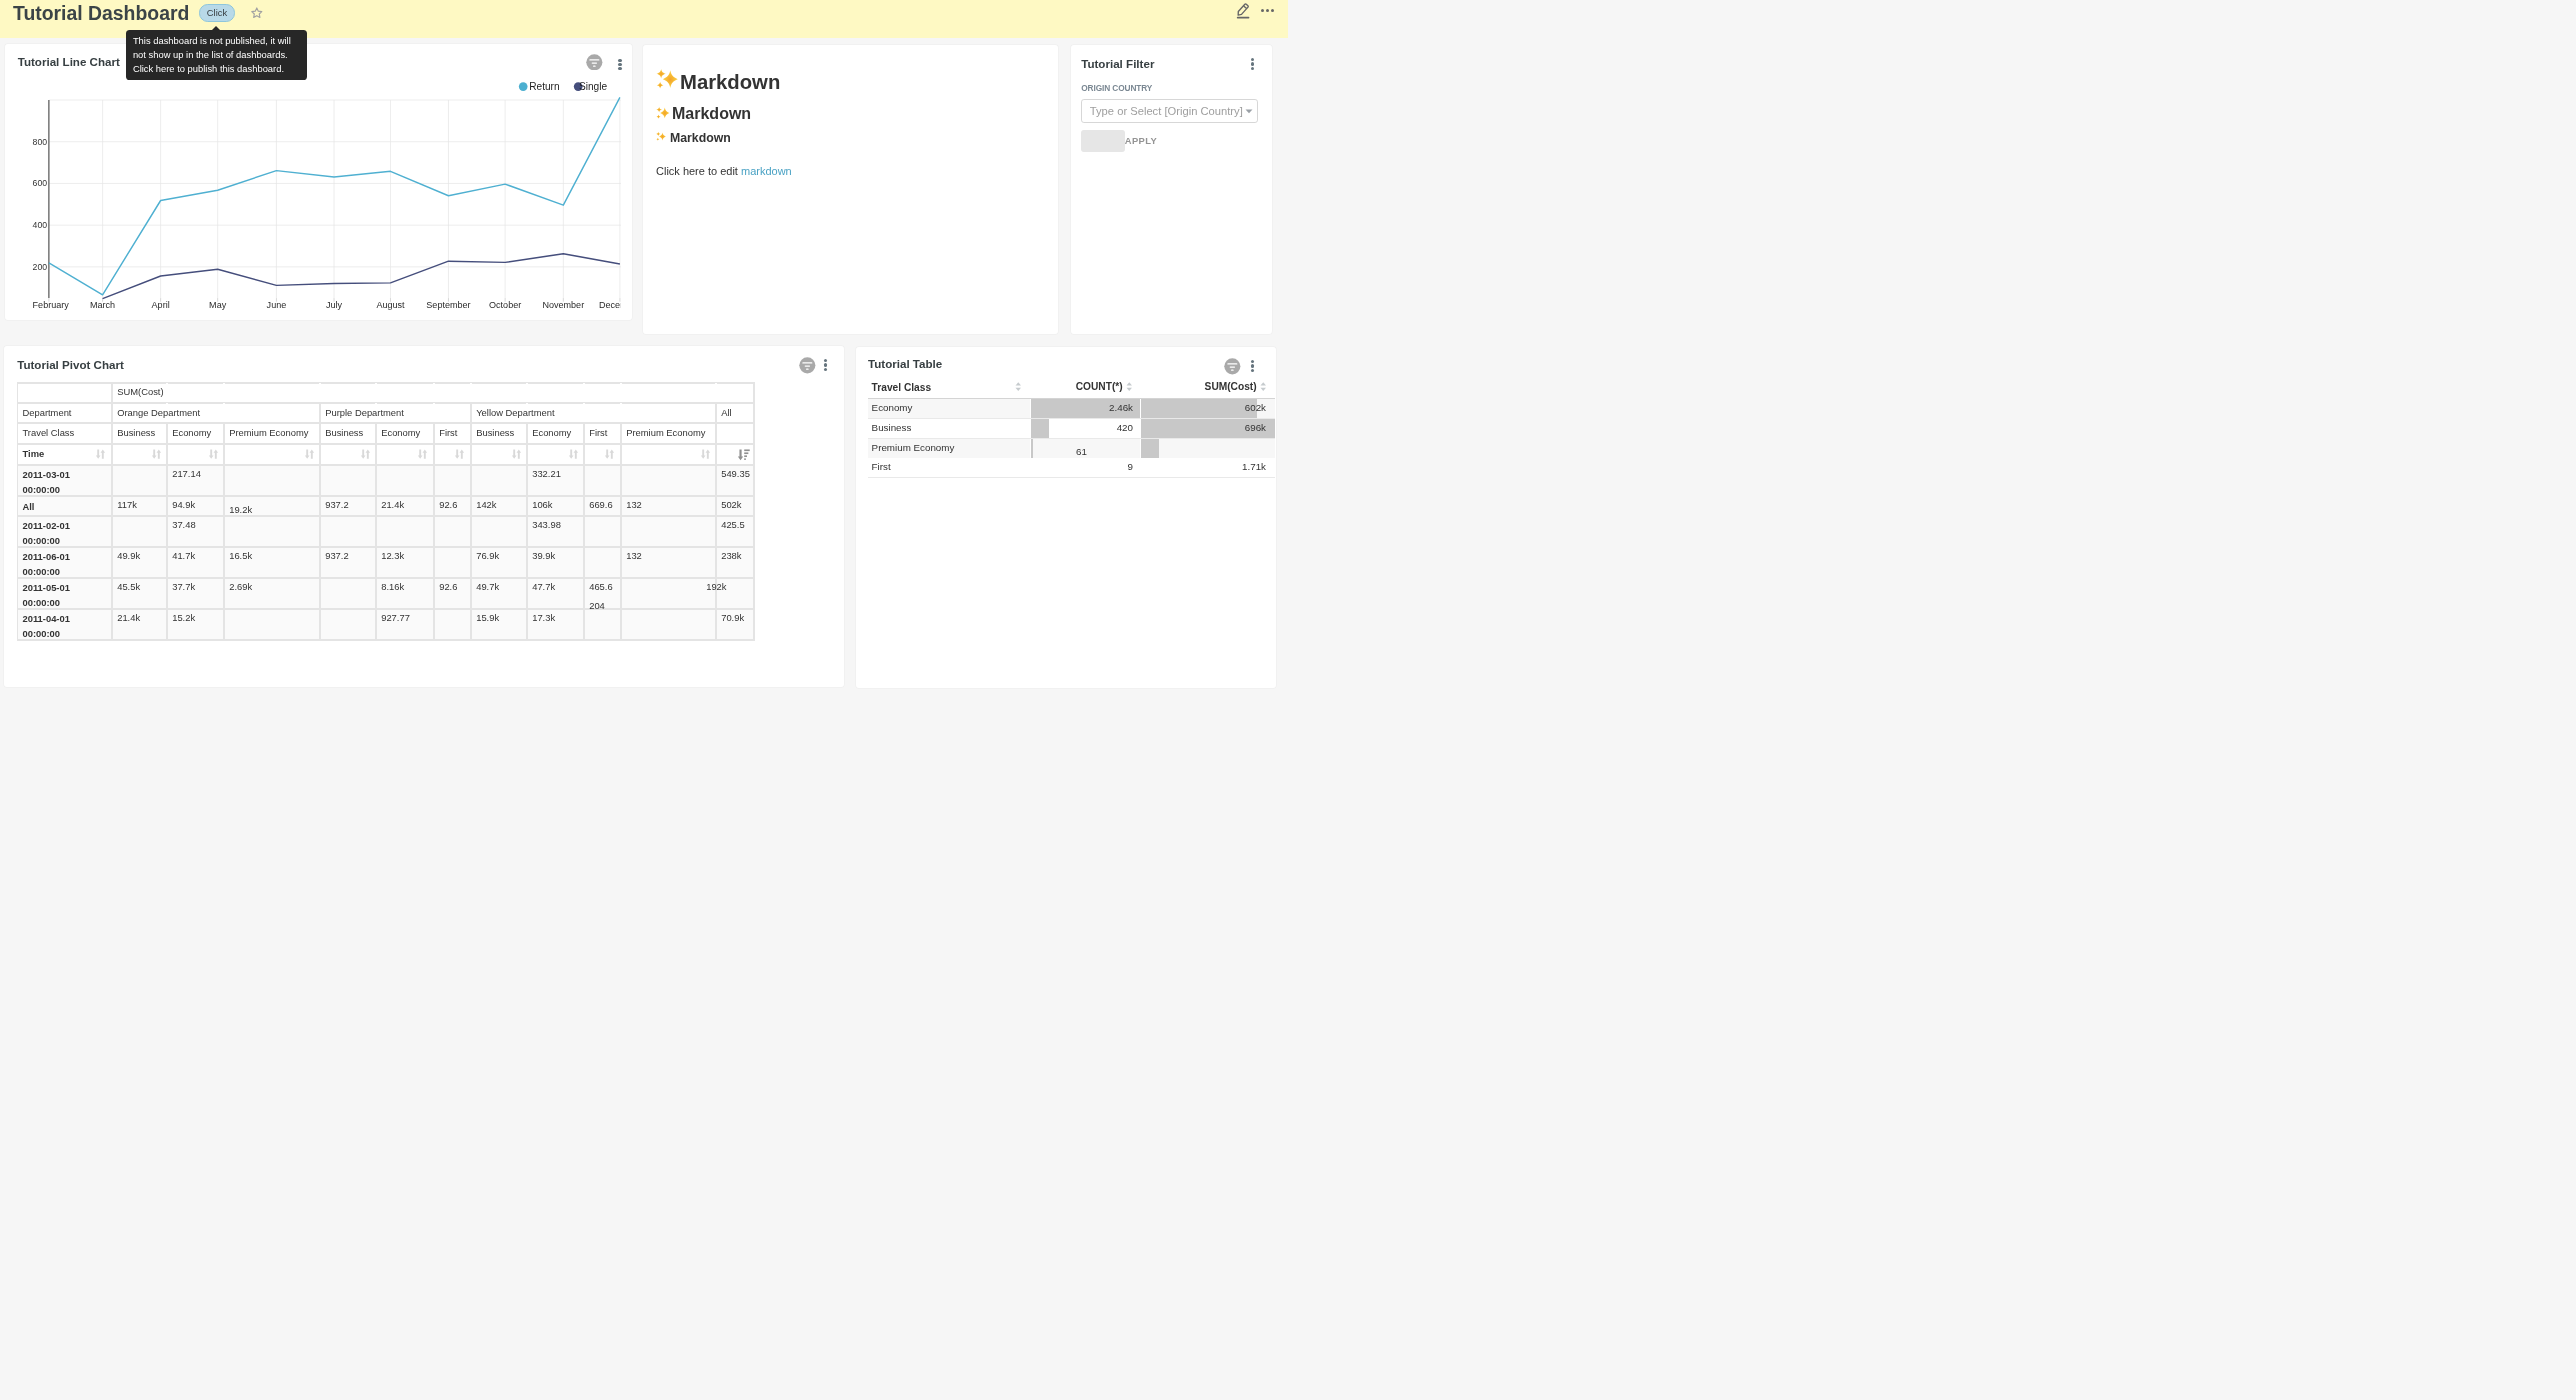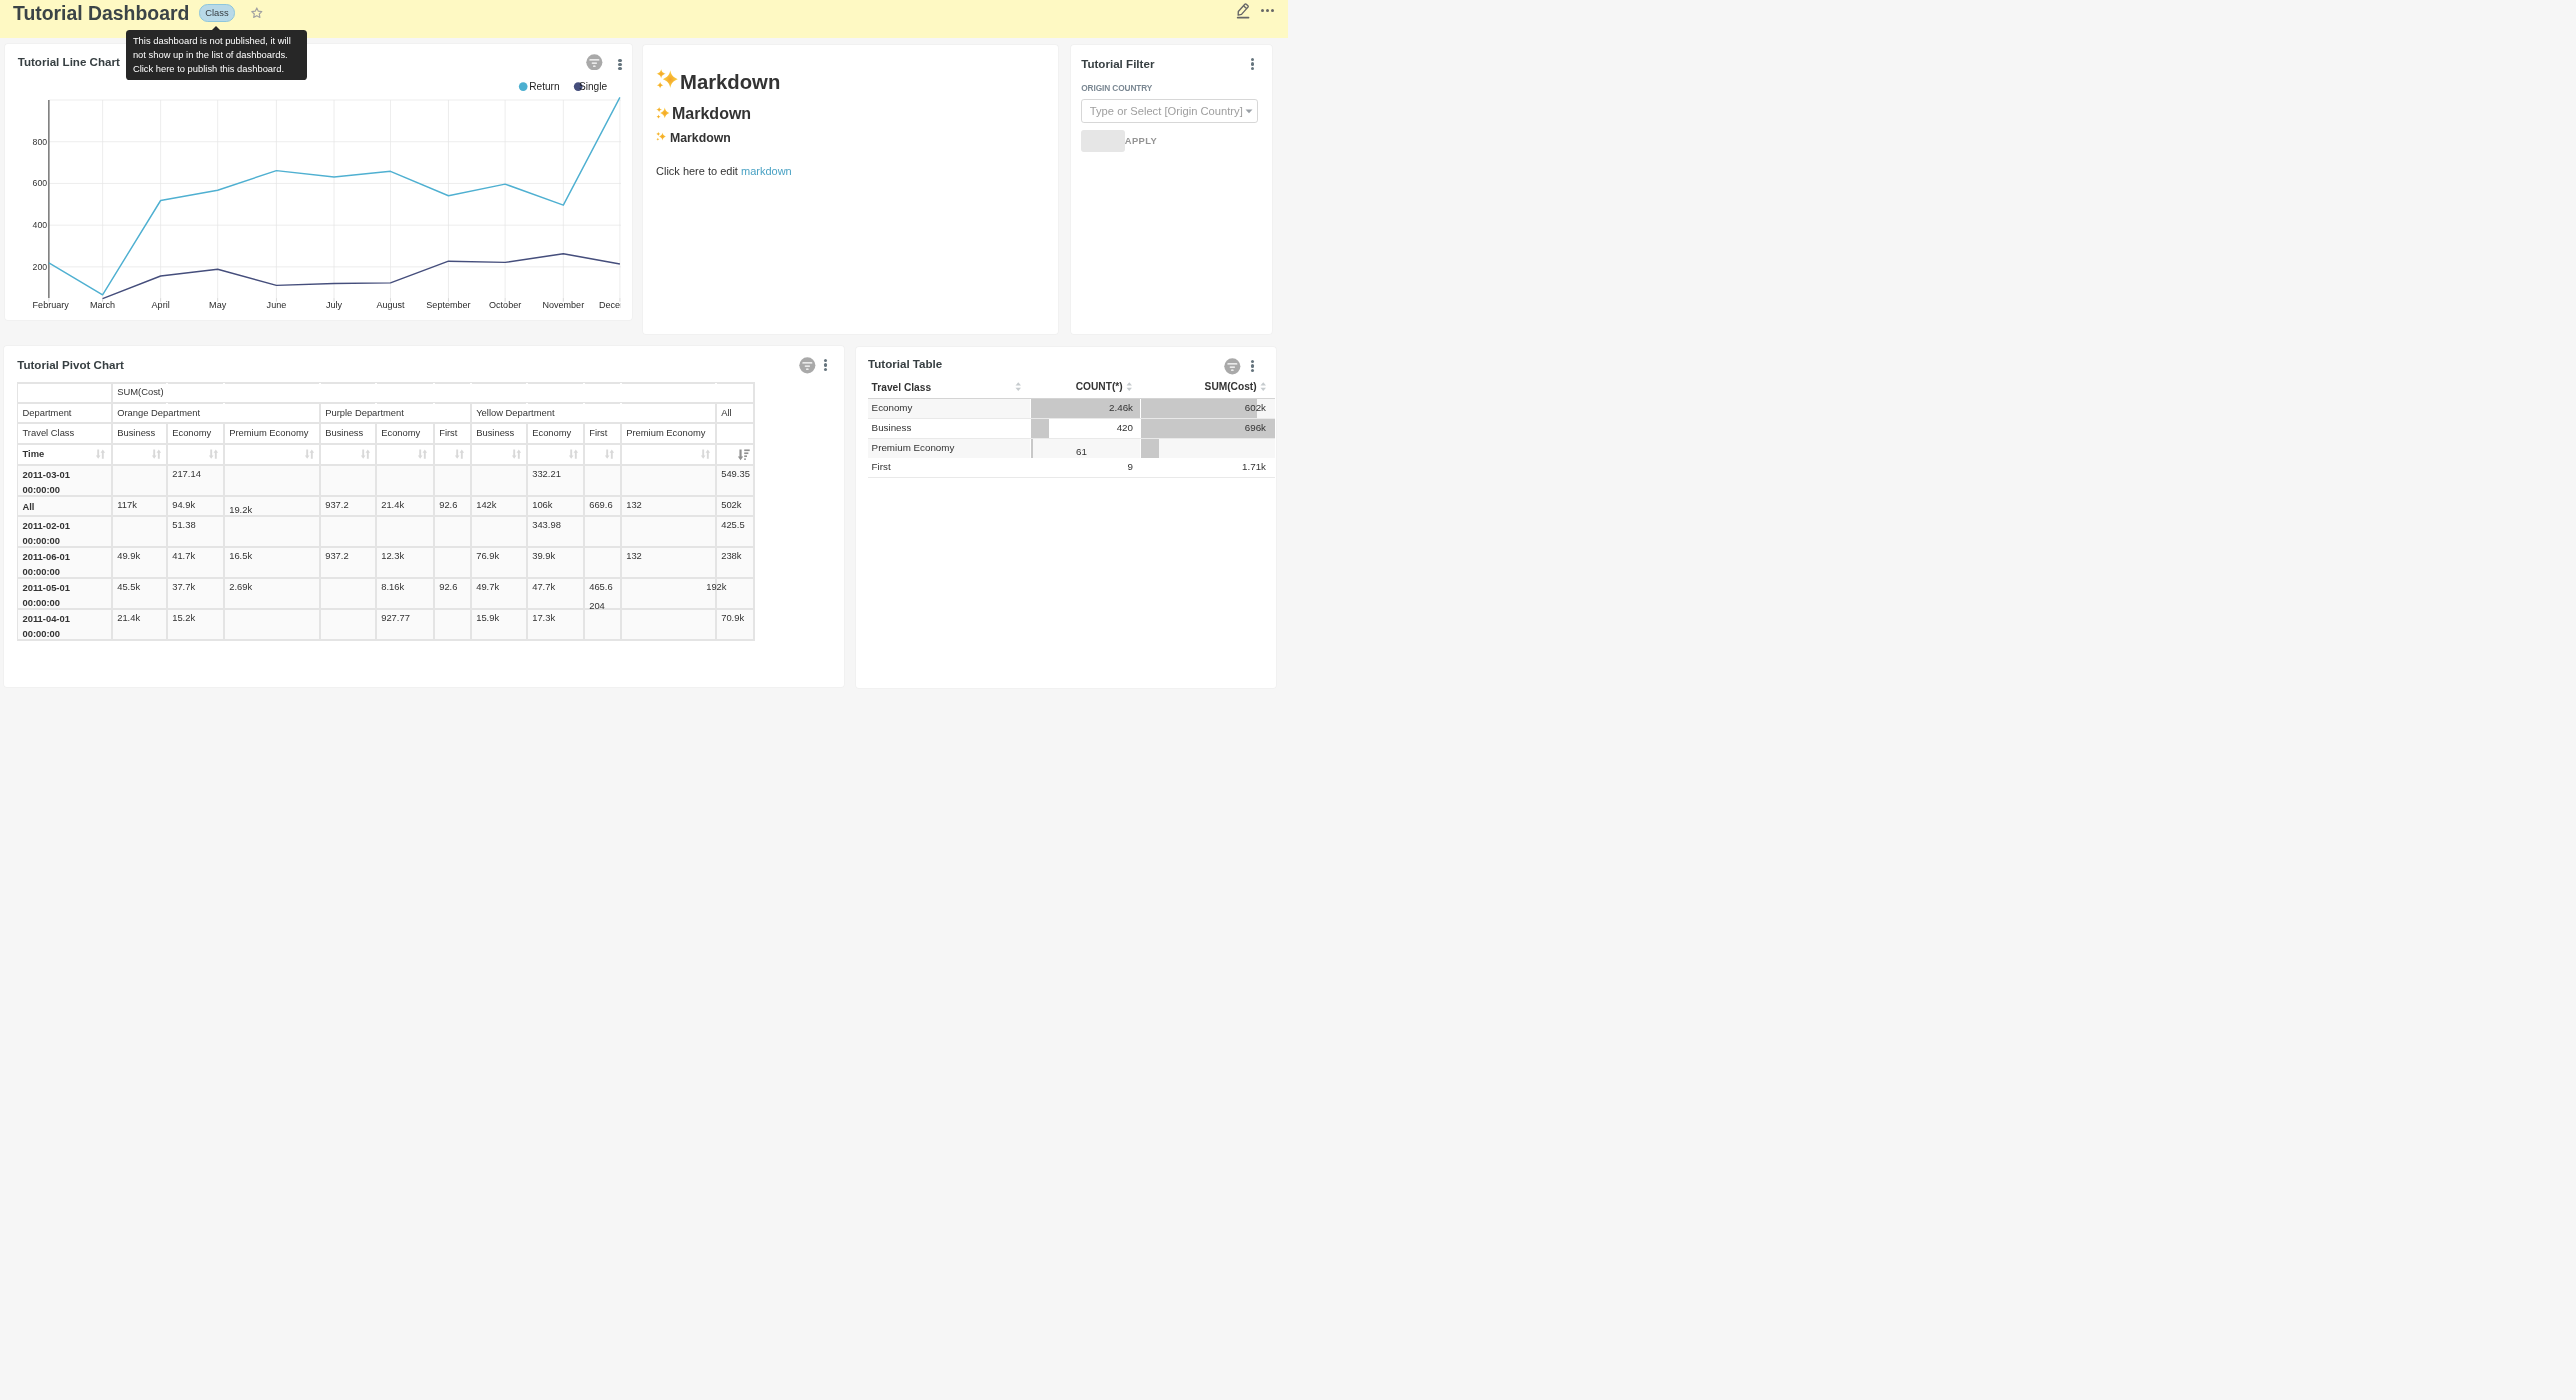--- a/index.html
+++ b/index.html
@@ -26,21 +26,21 @@
     <defs>
       <radialGradient id="spark" cx="50%" cy="52%" r="60%">
         <stop offset="0%" stop-color="#f3a32c"></stop>
         <stop offset="55%" stop-color="#f9c337"></stop>
         <stop offset="100%" stop-color="#fcdf62"></stop>
       </radialGradient>
     </defs>
   </svg>
 <div class="hdr">
   <div class="title">Tutorial Dashboard</div>
-  <div class="pill">Class</div>
+  <div class="pill">Click</div>
   <svg style="position:absolute;left:251px;top:7.3px" width="11.6" height="11.6" viewBox="0 0 16 16">
       <path d="M8 1.3 L10.1 5.7 L14.9 6.3 L11.4 9.6 L12.3 14.4 L8 12 L3.7 14.4 L4.6 9.6 L1.1 6.3 L5.9 5.7 Z" fill="none" stroke="#a2a2a2" stroke-width="1.6" stroke-linejoin="round"></path>
     </svg>
   <svg style="position:absolute;left:1236px;top:2.2px" width="14.5" height="16.7" viewBox="0 0 20 23">
       <g fill="none" stroke="#666" stroke-width="1.9">
         <path d="M3.2 13.2 L12.2 3.2 a1.4 1.4 0 0 1 2 -0.1 l2.2 2 a1.4 1.4 0 0 1 0.1 2 L7.6 17.1 L3 18 Z" stroke-linejoin="round"></path>
         <line x1="10.6" y1="5.4" x2="14.6" y2="9.1"></line>
       </g>
       <line x1="2.2" y1="21.6" x2="17.4" y2="21.6" stroke="#666" stroke-width="2.2" stroke-linecap="round"></line>
     </svg>
@@ -331,21 +331,21 @@
       <div class="cell" style="left:225px;top:158px;width:90px;height:14.5px;">19.2k</div>
       <div class="cell" style="left:321px;top:153px;width:50px;height:14.5px;">937.2</div>
       <div class="cell" style="left:377px;top:153px;width:52px;height:14.5px;">21.4k</div>
       <div class="cell" style="left:435px;top:153px;width:31px;height:14.5px;">92.6</div>
       <div class="cell" style="left:472px;top:153px;width:50px;height:14.5px;">142k</div>
       <div class="cell" style="left:528px;top:153px;width:51px;height:14.5px;">106k</div>
       <div class="cell" style="left:585px;top:153px;width:31px;height:14.5px;">669.6</div>
       <div class="cell" style="left:622px;top:153px;width:90px;height:14.5px;">132</div>
       <div class="cell" style="left:717px;top:153px;width:32px;height:14.5px;">502k</div>
       <div class="cell" style="left:18.3px;top:172px;width:89px;height:28px;font-weight:bold;line-height:15px;">2011-02-01<br>00:00:00</div>
-      <div class="cell" style="left:168px;top:173px;width:51px;height:14.5px;">51.38</div>
+      <div class="cell" style="left:168px;top:173px;width:51px;height:14.5px;">37.48</div>
       <div class="cell" style="left:528px;top:173px;width:51px;height:14.5px;">343.98</div>
       <div class="cell" style="left:717px;top:173px;width:32px;height:14.5px;">425.5</div>
       <div class="cell" style="left:18.3px;top:203px;width:89px;height:28px;font-weight:bold;line-height:15px;">2011-06-01<br>00:00:00</div>
       <div class="cell" style="left:113px;top:204px;width:50px;height:14.5px;">49.9k</div>
       <div class="cell" style="left:168px;top:204px;width:51px;height:14.5px;">41.7k</div>
       <div class="cell" style="left:225px;top:204px;width:90px;height:14.5px;">16.5k</div>
       <div class="cell" style="left:321px;top:204px;width:50px;height:14.5px;">937.2</div>
       <div class="cell" style="left:377px;top:204px;width:52px;height:14.5px;">12.3k</div>
       <div class="cell" style="left:472px;top:204px;width:50px;height:14.5px;">76.9k</div>
       <div class="cell" style="left:528px;top:204px;width:51px;height:14.5px;">39.9k</div>

